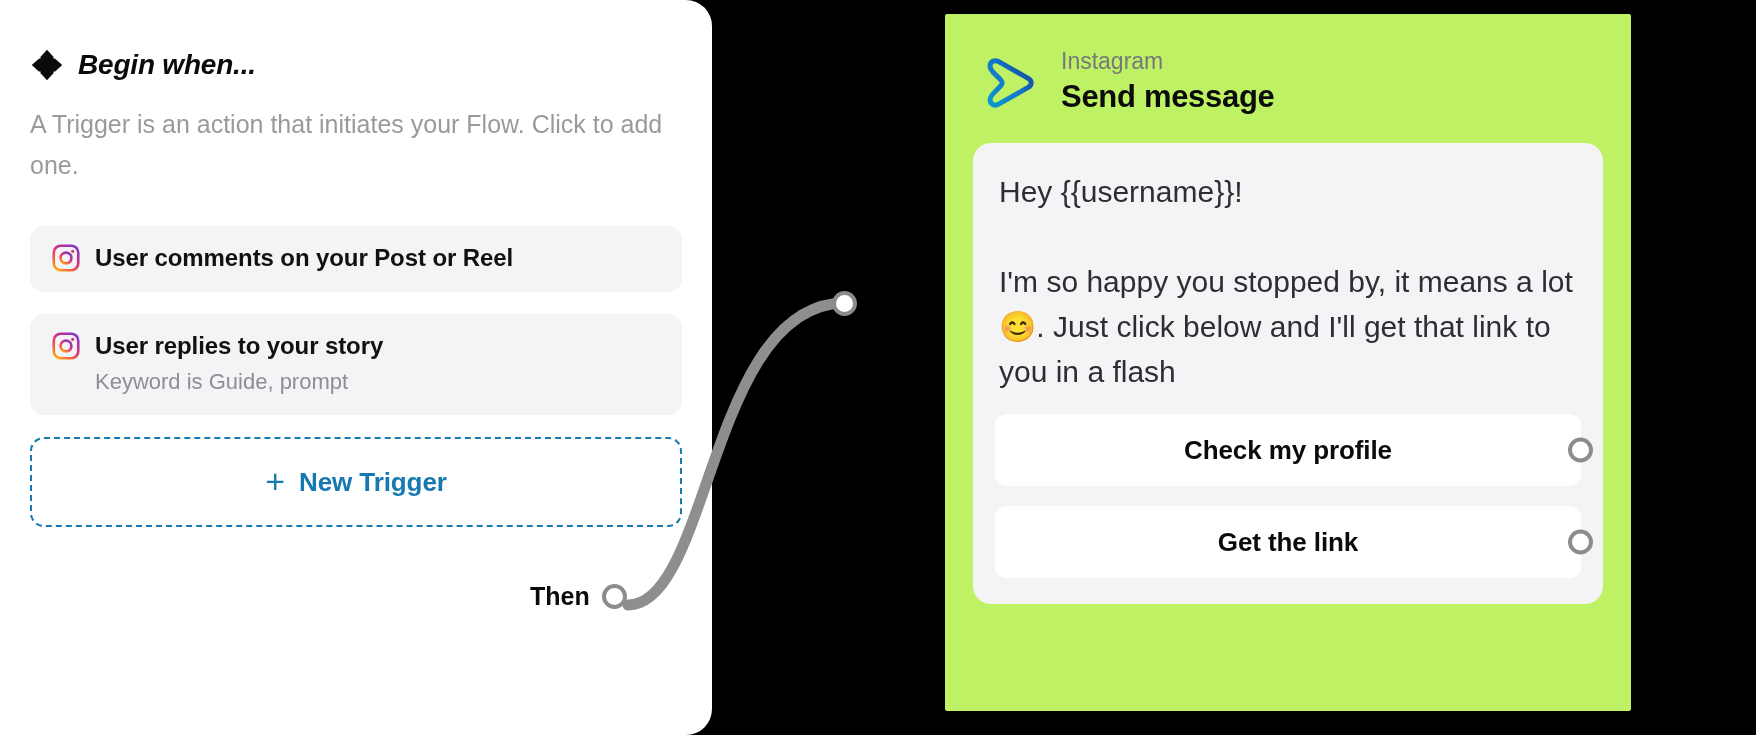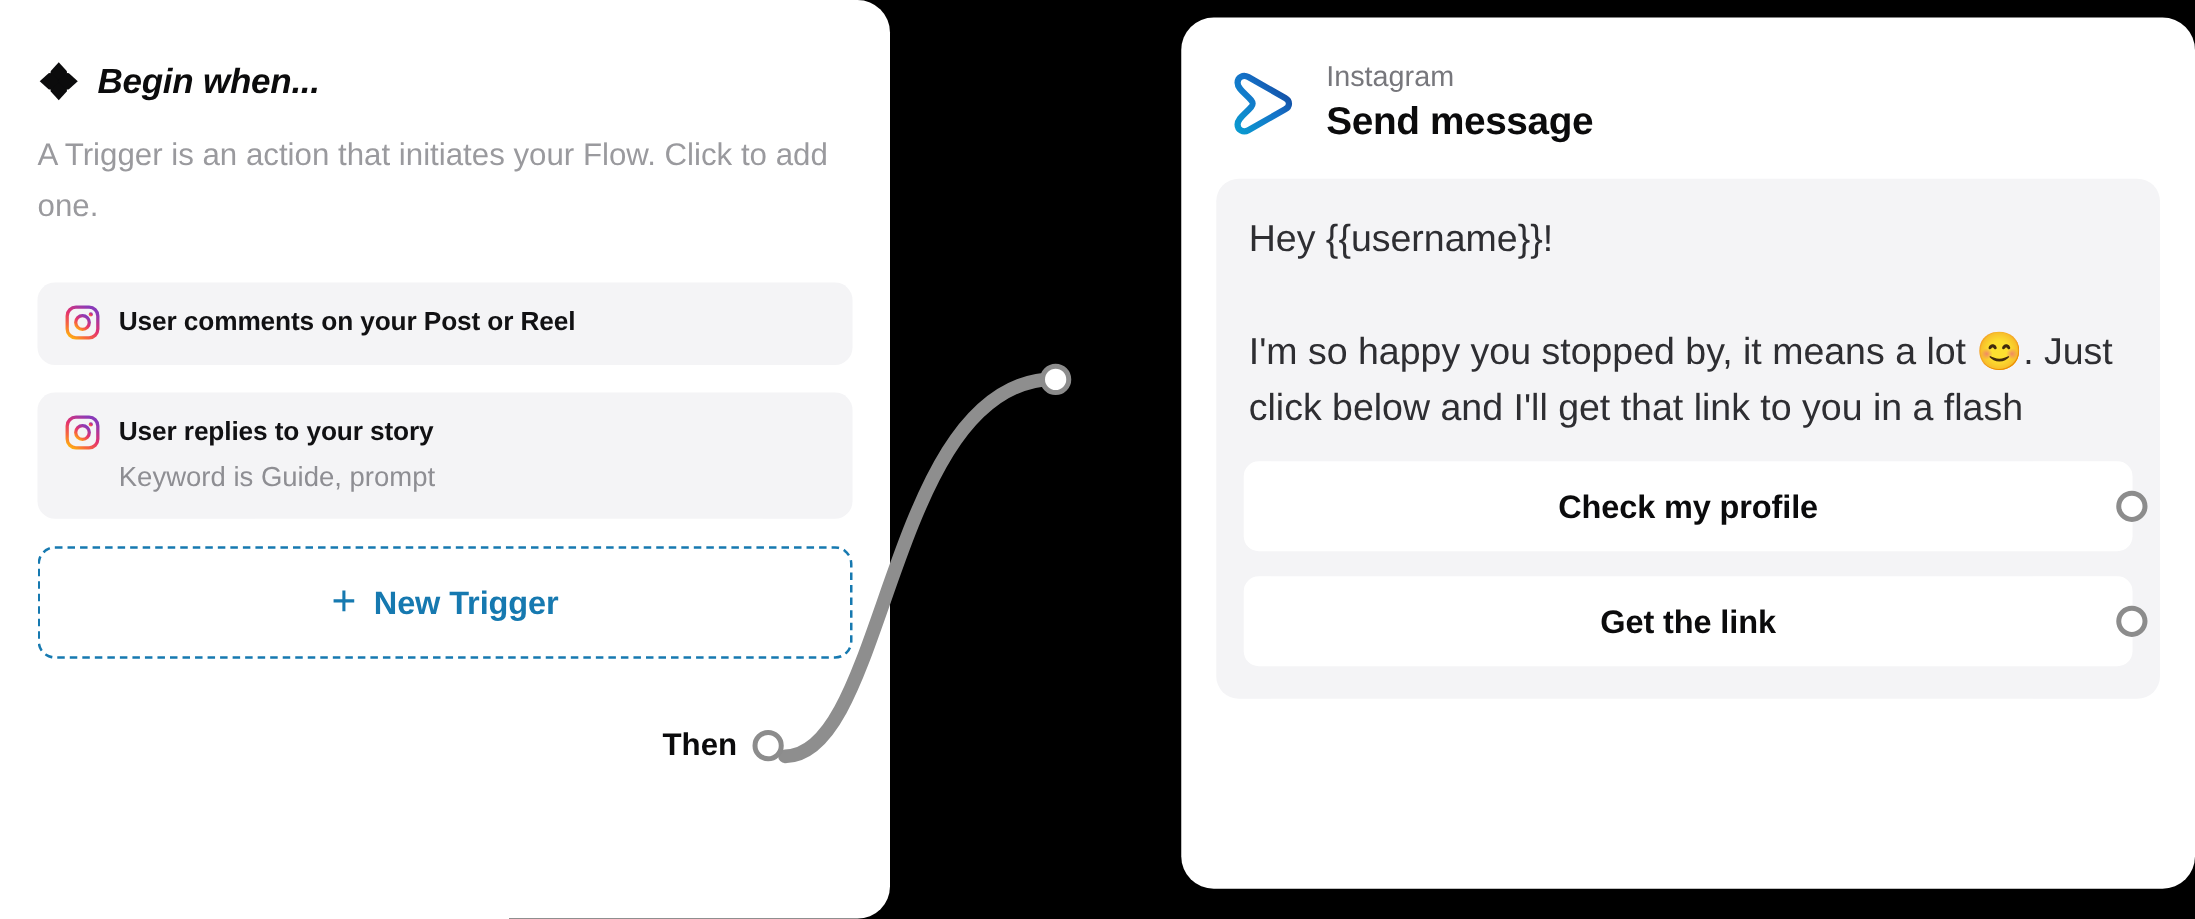--- a/index.html
+++ b/index.html
@@ -78,21 +78,21 @@
     align-items: center;
     gap: 15px;
   }
   .ig-icon {
     width: 28px;
     height: 28px;
     flex: 0 0 28px;
     display: block;
   }
   .trigger-title {
-    font-size: 21px;
+    font-size: 24px;
     font-weight: bold;
     color: #111113;
     letter-spacing: -0.1px;
   }
   .trigger-sub {
     font-size: 22px;
     color: #8e8e93;
     margin-top: 9px;
     margin-left: 43px;
   }
@@ -160,24 +160,24 @@
     left: 832px;
     top: 291px;
     z-index: 6;
   }
 
   
   #action-card {
     position: absolute;
     left: 945px;
     top: 14px;
-    width: 811px;
+    width: 686px;
     height: 697px;
-    background: #ffffff;
-    border-radius: 26px;
+    background: #bef264;
+    border-radius: 2px;
     box-sizing: border-box;
     padding: 34px 0 0 0;
     z-index: 5;
     overflow: visible;
   }
 
   .action-header {
     display: flex;
     align-items: center;
     gap: 22px;

